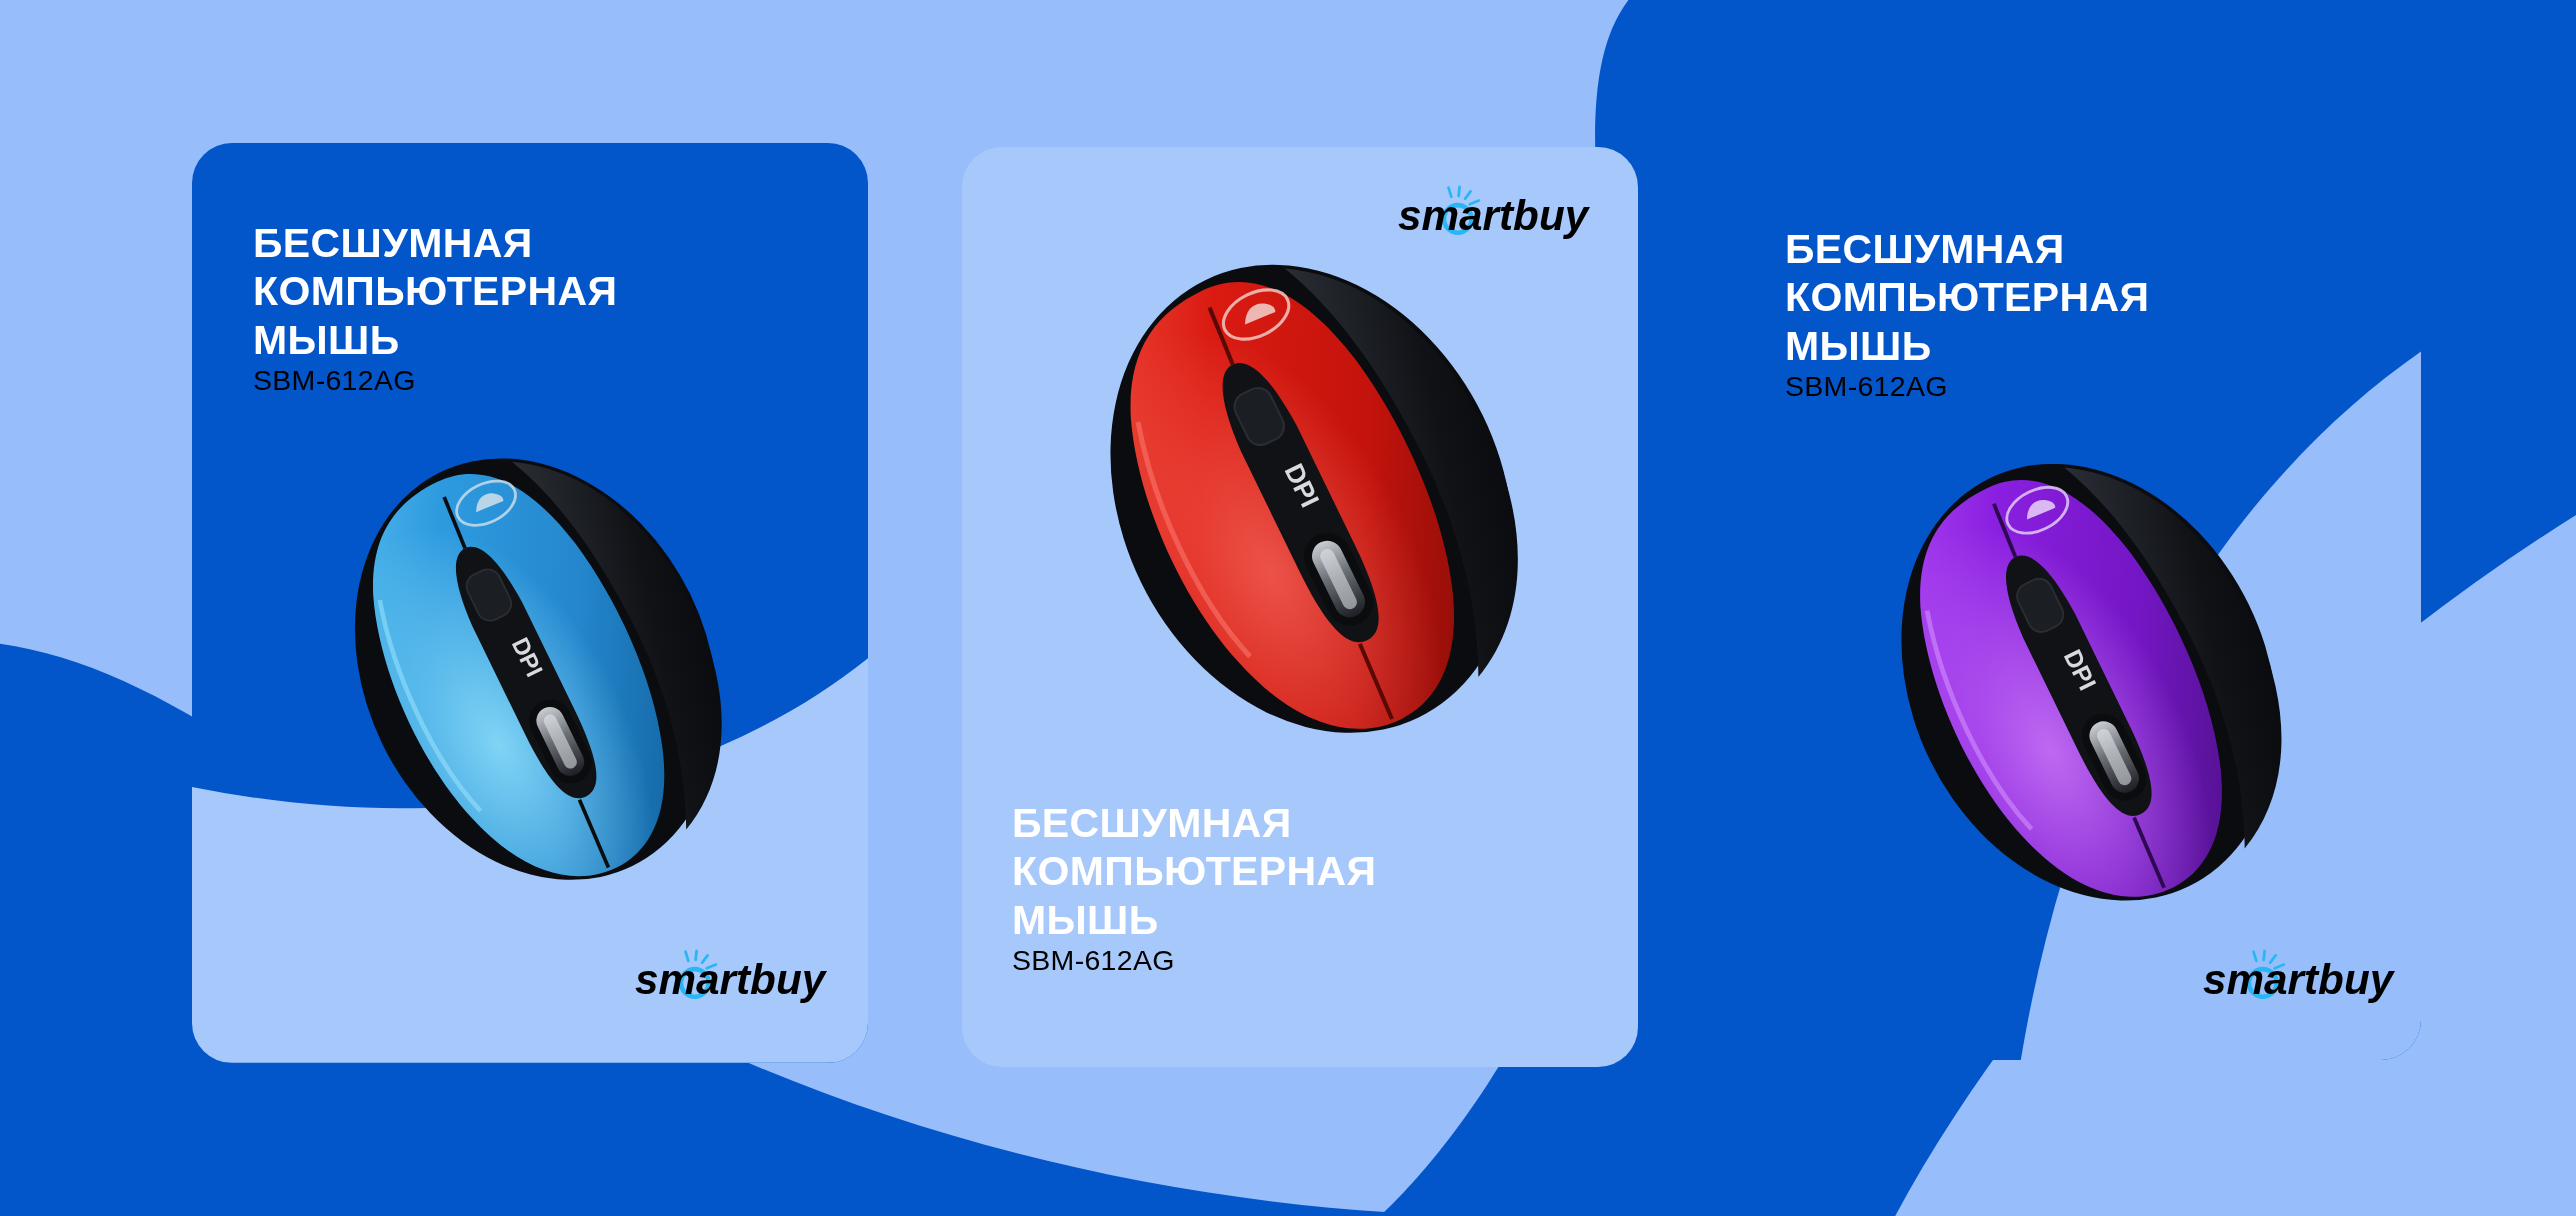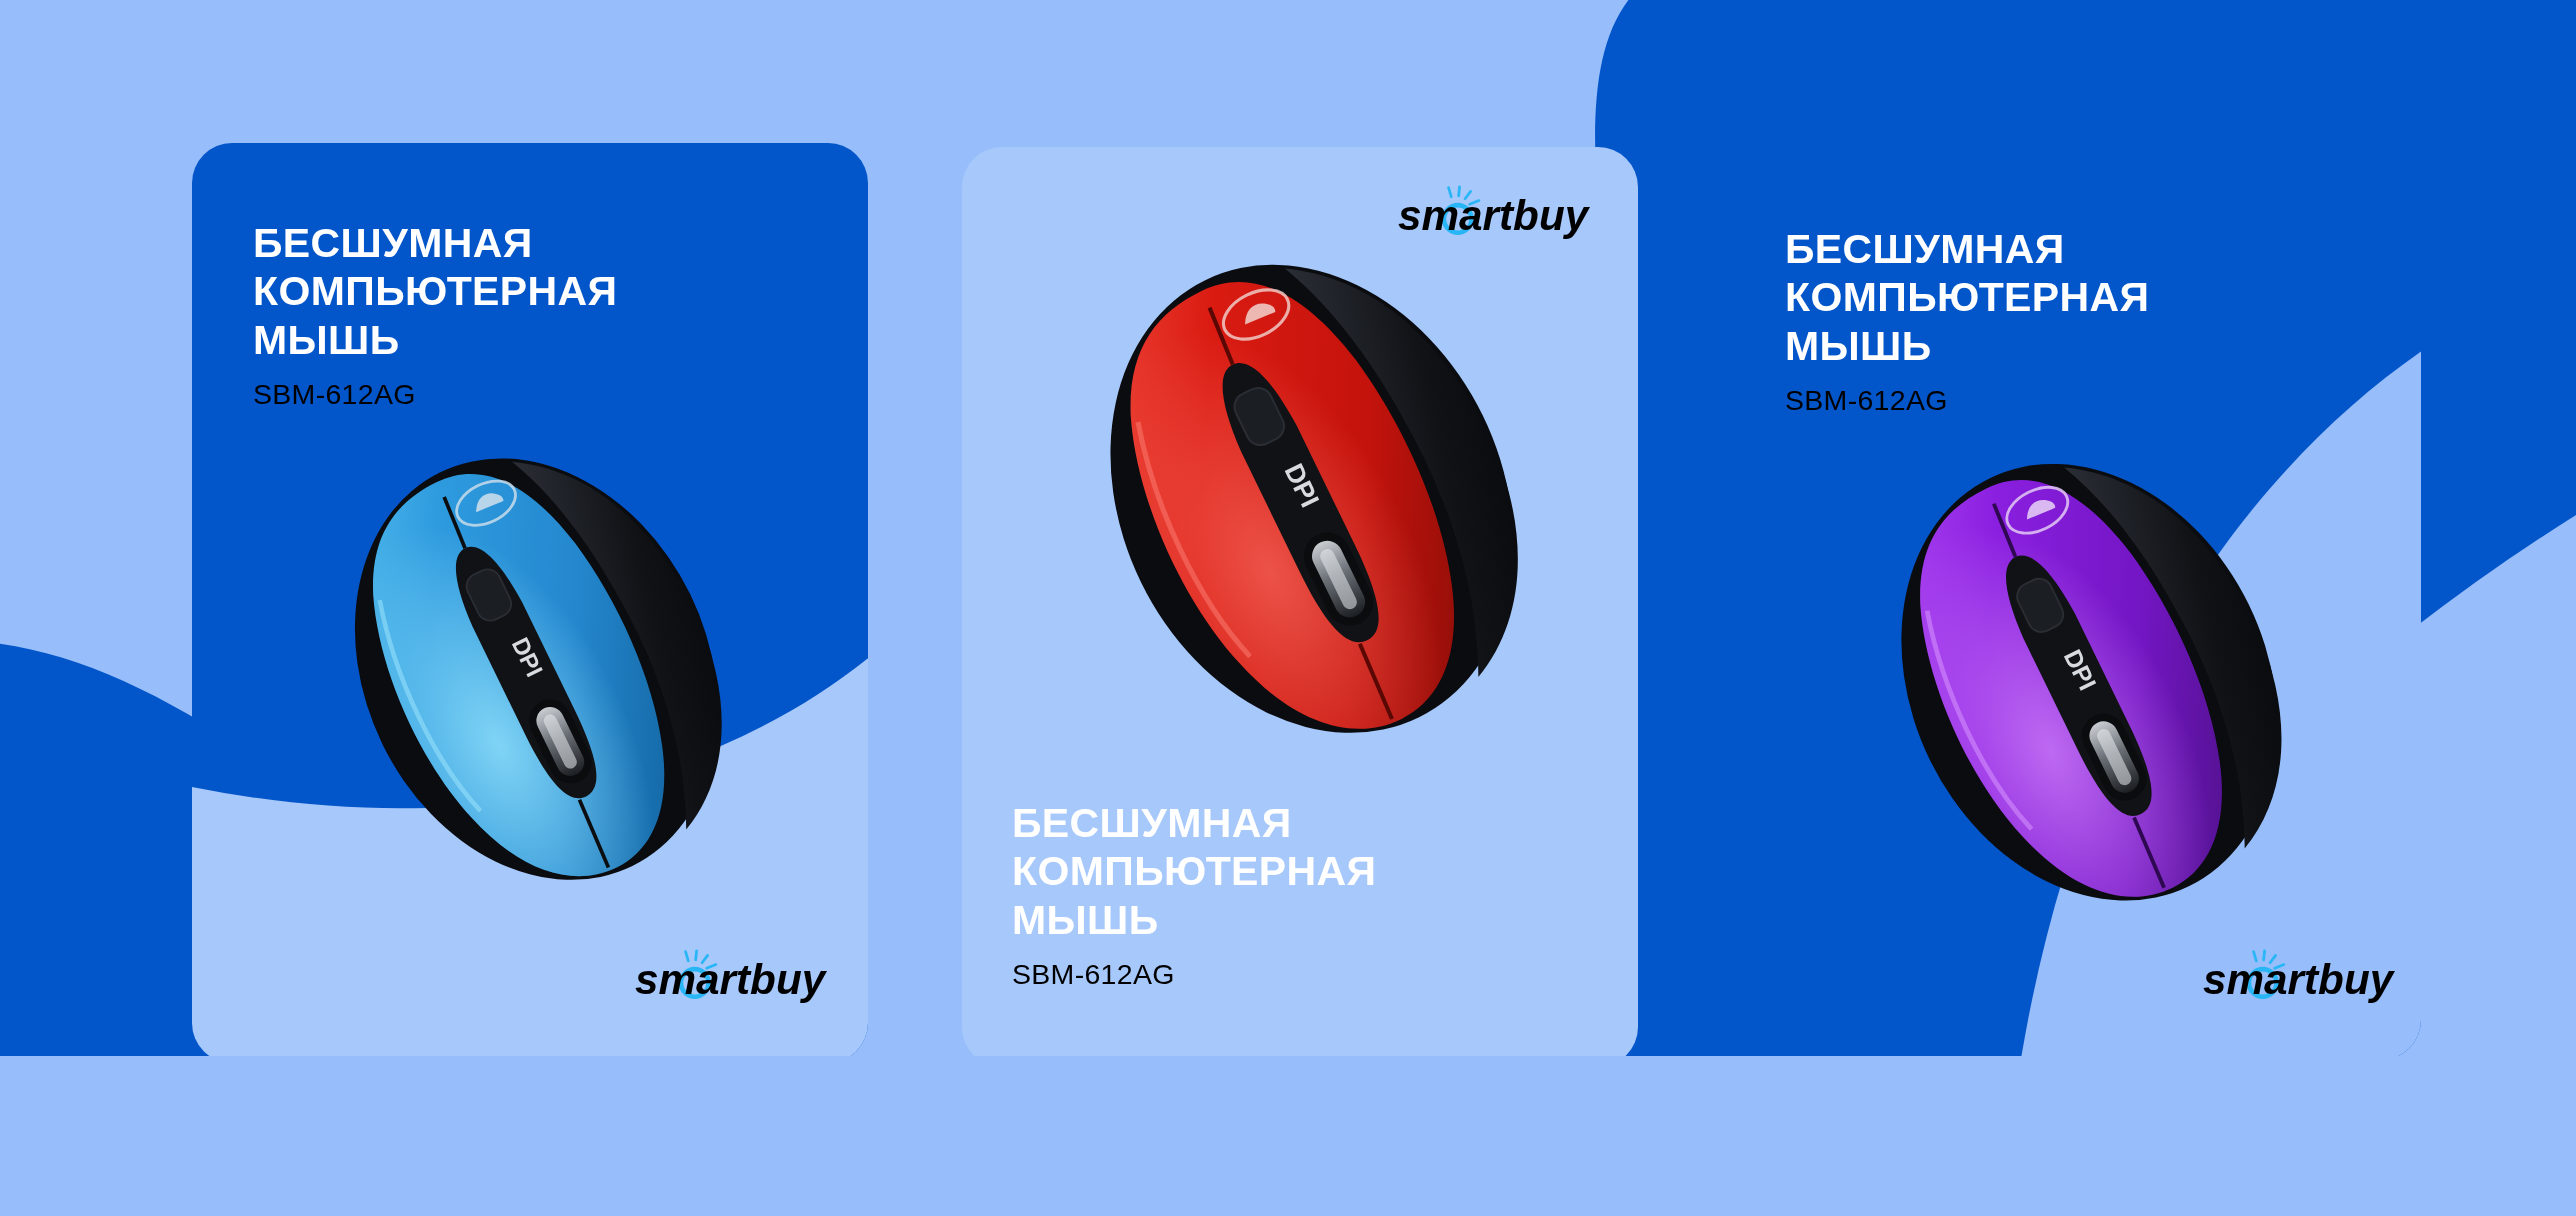--- a/index.html
+++ b/index.html
@@ -2,21 +2,21 @@
 <html style="font-size:14.7px"><head>
 <meta charset="utf-8">
 <style>
   * { margin:0; padding:0; box-sizing:border-box; }
   html,body { width:2576px; height:1216px; overflow:hidden; }
   body {
     font-family:"Liberation Sans", sans-serif;
     background:#97beFB;
     position:relative;
   }
-  #stage { position:absolute; inset:0; width:2576px; height:1056px; overflow:hidden; }
+  #stage { position:absolute; inset:0; width:2576px; height:1216px; overflow:hidden; }
 
   .bg-layer { position:absolute; inset:0; width:2576px; height:1216px; }
 
   
   .card { position:absolute; overflow:hidden; }
   .card.dark { background:#0355CA; }
   .card.light { background:#A7C8FA; }
 
   #card1 { left:192px; top:143px;  width:676px;  height:920px; border-radius:40px; }
   #card2 { left:962px; top:147px; width:676px;  height:920px; border-radius:40px; }
@@ -26,21 +26,21 @@
   .card-swoosh { position:absolute; pointer-events:none; }
 
   
   .txt-block { position:absolute; }
   .title {
     font-size:41px; font-weight:bold; line-height:1.18;
     letter-spacing:0.4px; text-transform:uppercase;
     white-space:pre-line;
   }
   .title.on-dark  { color:#FFFFFF; }
-  .model { font-size:28.5px; font-weight:normal; color:#000000; margin-top:14px; letter-spacing:0.3px; }
+  .model { font-size:28.5px; font-weight:normal; color:#000000; margin-top:0; letter-spacing:0.3px; }
 
   #text1 { left:253px; top:219px; }
   #text2 { left:1012px; top:799px; }
   #text3 { left:1785px; top:225px; }
 
   
   .logo { position:absolute; display:block; }
   #logo1 { left:635px; top:948px; width:193px; height:57px; }
   #logo2 { left:1398px; top:184px; width:193px; height:57px; }
   #logo3 { left:2203px; top:948px; width:193px; height:57px; }

